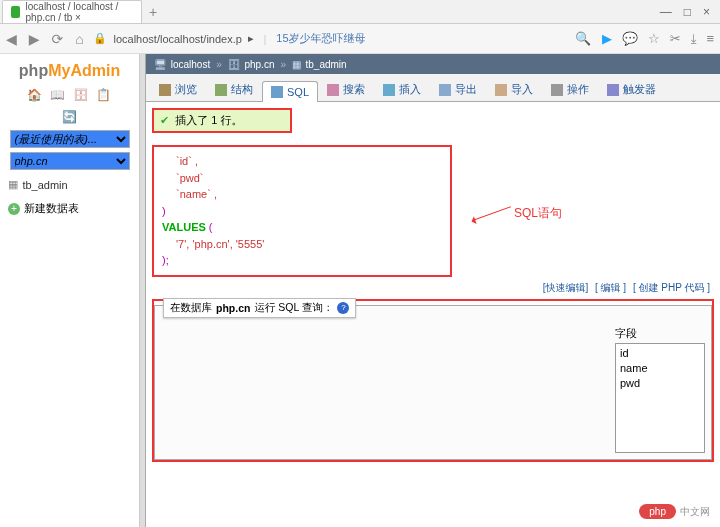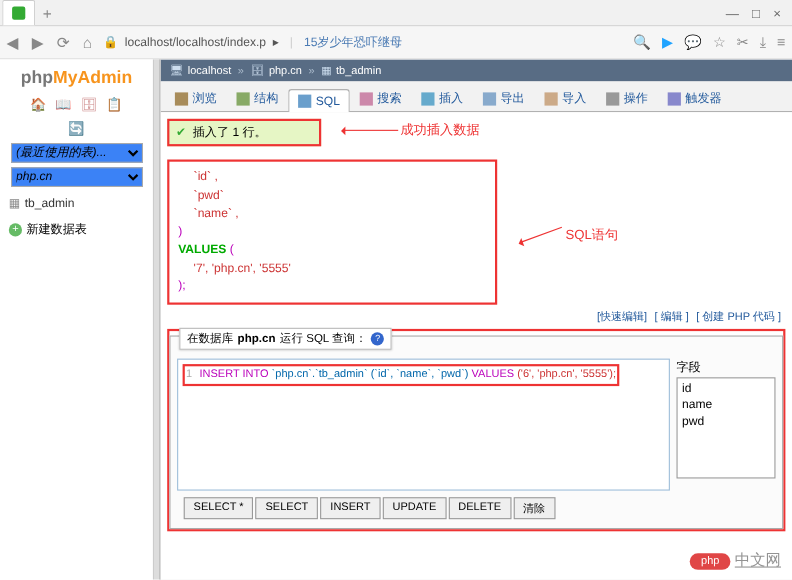--- a/index.html
+++ b/index.html
@@ -93,38 +93,39 @@
 .query-body { display: flex; gap: 6px; padding: 0 6px 6px; }
 .sql-editor { flex: 1; height: 120px; border: 1px solid #9dbdd9; background: #fff; font-family: "Courier New", monospace; font-size: 10px; padding: 4px; line-height: 1.4; overflow: hidden; }
 .sql-editor .ln { color: #aaa; margin-right: 4px; }
 .sql-editor .ekw { color: #b0b; }
 .sql-editor .eq { color: #06a; }
 .sql-editor .ev { color: #c33; }
 .sql-editor-wrap { flex: 1; }
 .sql-editor-inner-red { border: 2px solid #e33; display: inline-block; padding: 1px; margin-bottom: 50px; }
 .fields-panel { width: 90px; }
 .fields-panel .flabel { font-size: 11px; margin-bottom: 2px; }
-.fields-list { border: 1px solid #999; height: 92px; background: #fff; padding: 2px 4px; font-size: 11px; line-height: 1.4; overflow-y: scroll; }
+.fields-list { border: 1px solid #999; height: 110px; background: #fff; padding: 2px 4px; font-size: 11px; line-height: 1.4; overflow-y: scroll; }
 
 
 .btn-row { margin-top: 4px; padding: 2px 6px; display: flex; gap: 2px; }
 .btn { background: #efefef; border: 1px solid #999; padding: 2px 8px; font-size: 10px; cursor: pointer; }
 
 
 .watermark { position: absolute; bottom: 8px; right: 10px; display: flex; align-items: center; gap: 4px; opacity: 0.9; }
 .wm-pill { background: #d33; color: #fff; padding: 2px 10px; border-radius: 10px; font-size: 10px; display: flex; align-items: center; gap: 2px; }
-.wm-text { color: #888; font-size: 14px; text-decoration: underline; }
+.wm-text { color: #888; font-size: 10px; }
 .red-outer { border: 2px solid #e33; padding: 0; margin-top: 2px; }
 </style>
 </head>
 <body>
 
 <div class="browser-tabs">
   <div class="tab">
     <span class="favicon"></span>
+    <span>localhost / localhost / php.cn / tb ×</span>
   </div>
   <div class="tab-plus">+</div>
   <div class="win-controls">
     <span>—</span>
     <span>□</span>
     <span>×</span>
   </div>
 </div>
 
 <div class="browser-toolbar">
@@ -239,24 +240,20 @@
         </div>
     </div>
 
     <div class="content">
 
       <div style="position:relative;">
         <div class="success red-box">
           <span class="chk">✔</span>
           <span>插入了 1 行。</span>
         </div>
-        <div class="arrow-note" style="left:160px; top:2px;">
-          <span class="arrow-line" style="width:50px;"></span>
-          <span>成功插入数据</span>
-        </div>
       </div>
 
       <div style="position:relative;">
         <div class="sql-box red-box">
           <div style="padding-left:14px;"><span class="tbl">`id` ,</span></div>
           <div style="padding-left:14px;"><span class="tbl">`pwd`</span></div>
           <div style="padding-left:14px;"><span class="tbl">`name` ,</span></div>
           <div><span class="paren">)</span></div>
           <div><span class="kw">VALUES</span><span class="paren"> (</span></div>
           <div style="padding-left:14px;"><span class="val">'7', 'php.cn', '5555'</span></div>
@@ -277,38 +274,20 @@
       <div class="red-outer">
       <div class="query-panel">
         <div class="query-head">
           <span>在数据库 </span>
           <b>php.cn</b>
           <span> 运行 SQL 查询：</span>
           <span class="help-ico">?</span>
         </div>
         <div class="query-body">
           <div class="sql-editor-wrap">
-            <div class="sql-editor">
-              <div class="sql-editor-inner-red">
-                <span class="ln">1</span>
-                <span class="ekw">INSERT INTO</span>
-                <span class="eq">`php.cn`.`tb_admin`</span>
-                <span class="eq">(`id`, `name`, `pwd`)</span>
-                <span class="ekw">VALUES</span>
-                <span class="ev">('6', 'php.cn', '5555');</span>
-              </div>
-            </div>
-            <div class="btn-row">
-              <button class="btn">SELECT *</button>
-              <button class="btn">SELECT</button>
-              <button class="btn">INSERT</button>
-              <button class="btn">UPDATE</button>
-              <button class="btn">DELETE</button>
-              <button class="btn">清除</button>
-            </div>
           </div>
           <div class="fields-panel">
             <div class="flabel">字段</div>
             <div class="fields-list">
               <div>id</div>
               <div>name</div>
               <div>pwd</div>
             </div>
           </div>
         </div>

